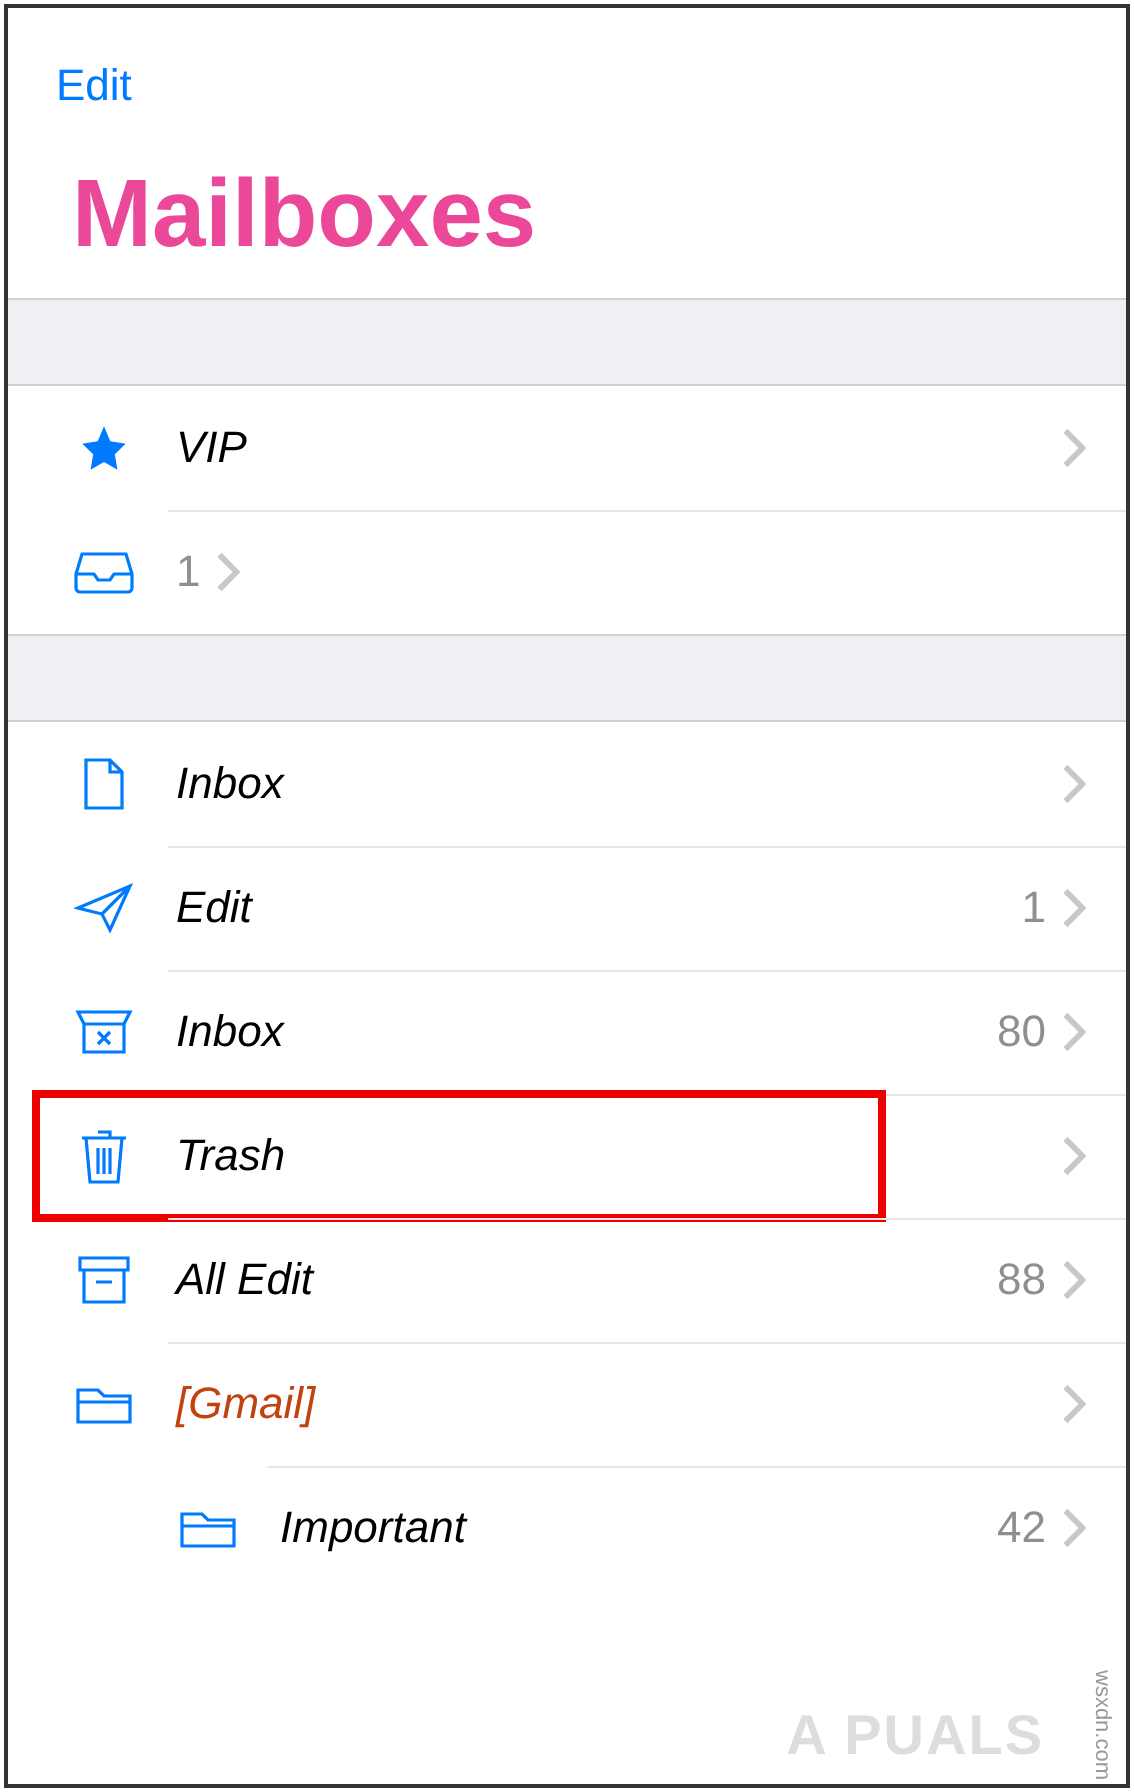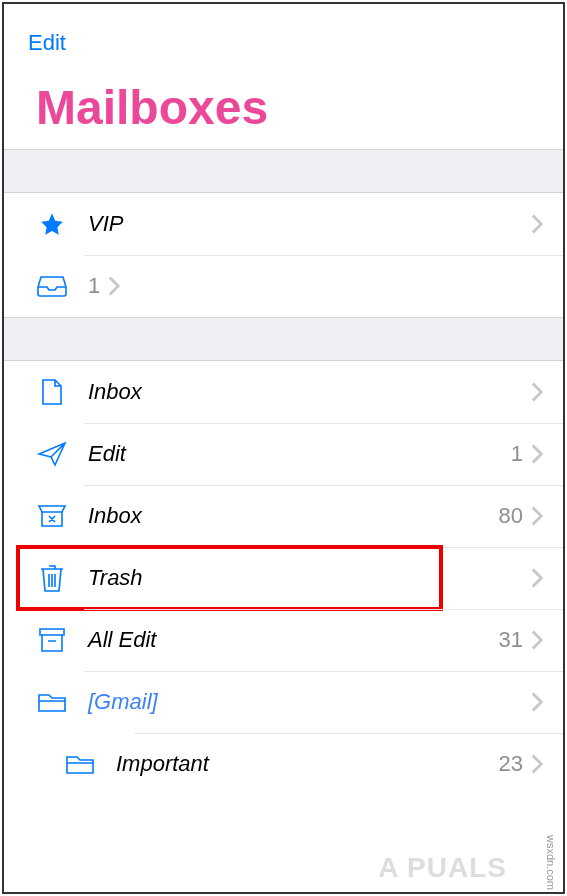--- a/index.html
+++ b/index.html
@@ -66,21 +66,21 @@
     .row + .row::before {
       content: "";
       position: absolute;
       top: 0;
       left: 80px;
       right: 0;
       height: 1px;
       background: #e5e5ea;
     }
     .row.indented {
-      padding-left: 60px;
+      padding-left: 84px;
     }
     .row.indented::before {
       left: 130px;
     }
     .icon {
       width: 32px;
       height: 32px;
       margin-right: 20px;
       display: flex;
       align-items: center;
@@ -90,21 +90,21 @@
     .icon svg {
       display: block;
     }
     .label {
       flex: 1;
       font-size: 22px;
       color: #000;
       font-style: italic;
     }
     .label.gray {
-      color: #3b82f6;
+      color: #c2410c;
     }
     .count {
       font-size: 22px;
       color: #8e8e93;
       margin-right: 8px;
     }
     .chevron {
       color: #c7c7cc;
       font-size: 18px;
     }
@@ -124,21 +124,21 @@
       position: absolute;
       right: 10px;
       bottom: 6px;
       font-size: 11px;
       color: #999;
       writing-mode: vertical-rl;
       text-orientation: mixed;
     }
     .brand-watermark {
       position: absolute;
-      right: 60px;
+      right: 45px;
       bottom: 12px;
       font-size: 28px;
       color: rgba(180,180,180,0.45);
       font-weight: 600;
       letter-spacing: 1px;
       pointer-events: none;
     }
   </style>
 </head>
 <body>
@@ -241,21 +241,21 @@
           </svg>
       </span>
     </div>
     <div class="row">
       <span class="icon">
         <svg width="28" height="26" viewBox="0 0 28 26">
             <path fill="none" stroke="#007aff" stroke-width="1.6" d="M2 2h24v6H2V2z M4 8v16h20V8 M10 14h8"></path>
           </svg>
       </span>
       <span class="label">All Edit</span>
-      <span class="count">31</span>
+      <span class="count">88</span>
       <span class="chevron">
         <svg width="12" height="20" viewBox="0 0 8 14">
             <path fill="none" stroke="#c7c7cc" stroke-width="2" d="M1 1l6 6-6 6"></path>
           </svg>
       </span>
     </div>
     <div class="row">
       <span class="icon">
         <svg width="30" height="22" viewBox="0 0 30 22">
             <path fill="none" stroke="#007aff" stroke-width="1.6" d="M2 4h10l3 3h13v13H2V4z M2 10h26"></path>
@@ -269,21 +269,21 @@
           </svg>
       </span>
     </div>
     <div class="row indented">
       <span class="icon">
         <svg width="30" height="22" viewBox="0 0 30 22">
             <path fill="none" stroke="#007aff" stroke-width="1.6" d="M2 4h10l3 3h13v13H2V4z M2 10h26"></path>
           </svg>
       </span>
       <span class="label">Important</span>
-      <span class="count">23</span>
+      <span class="count">42</span>
       <span class="chevron">
         <svg width="12" height="20" viewBox="0 0 8 14">
             <path fill="none" stroke="#c7c7cc" stroke-width="2" d="M1 1l6 6-6 6"></path>
           </svg>
       </span>
     </div>
   </div>
 
   <div class="brand-watermark">A  PUALS</div>
   <div class="watermark">wsxdn.com</div>

